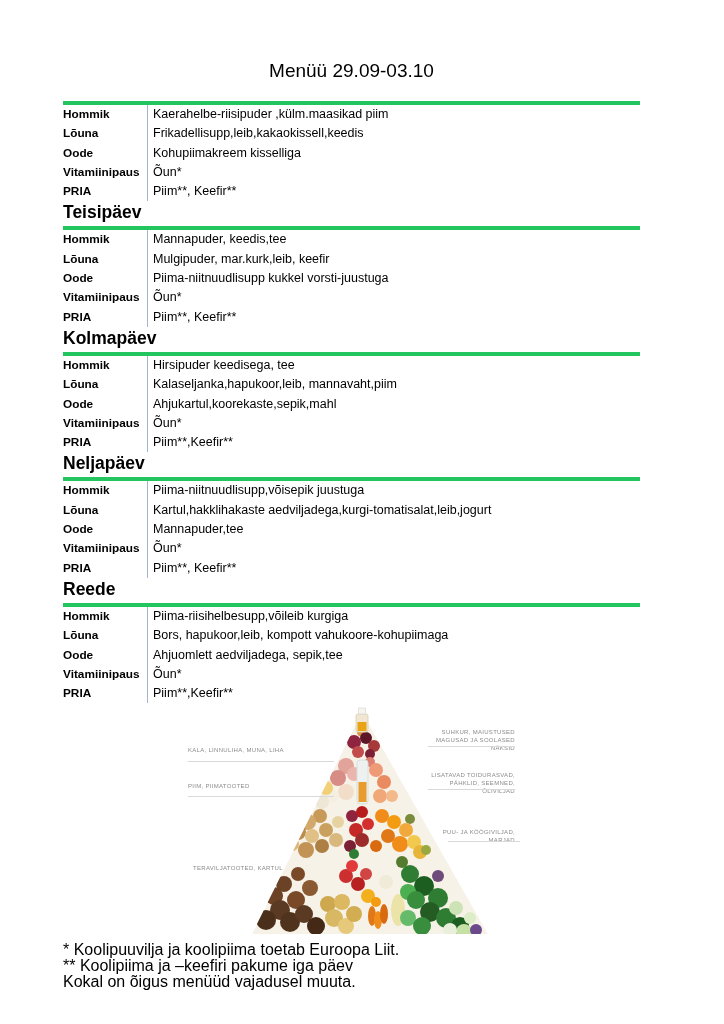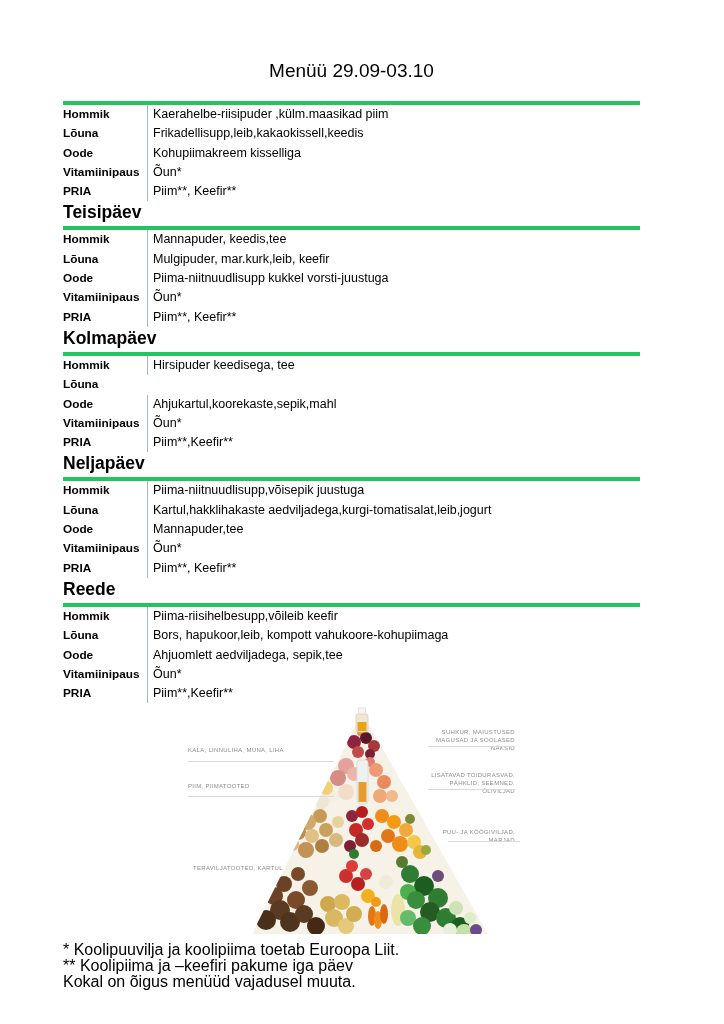--- a/index.html
+++ b/index.html
@@ -88,20 +88,21 @@
 
     <section class="day">
       <h2 class="day-name">Kolmapäev</h2>
       <div class="menu-table">
         <div class="menu-row">
           <div class="label">Hommik</div>
           <div class="value">Hirsipuder keedisega, tee</div>
         </div>
         <div class="menu-row">
           <div class="label">Lõuna</div>
+          <div class="value">Kalaseljanka,hapukoor,leib, mannavaht,piim</div>
         </div>
         <div class="menu-row">
           <div class="label">Oode</div>
           <div class="value">Ahjukartul,koorekaste,sepik,mahl</div>
         </div>
         <div class="menu-row">
           <div class="label">Vitamiinipaus</div>
           <div class="value">Õun*</div>
         </div>
         <div class="menu-row">
@@ -135,21 +136,21 @@
           <div class="value">Piim**, Keefir**</div>
         </div>
       </div>
     </section>
 
     <section class="day">
       <h2 class="day-name">Reede</h2>
       <div class="menu-table">
         <div class="menu-row">
           <div class="label">Hommik</div>
-          <div class="value">Piima-riisihelbesupp,võileib keefir</div>
+          <div class="value">Piima-riisihelbesupp,võileib kurgiga</div>
         </div>
         <div class="menu-row">
           <div class="label">Lõuna</div>
           <div class="value">Bors, hapukoor,leib, kompott vahukoore-kohupiimaga</div>
         </div>
         <div class="menu-row">
           <div class="label">Oode</div>
           <div class="value">Ahjuomlett aedviljadega, sepik,tee</div>
         </div>
         <div class="menu-row">

